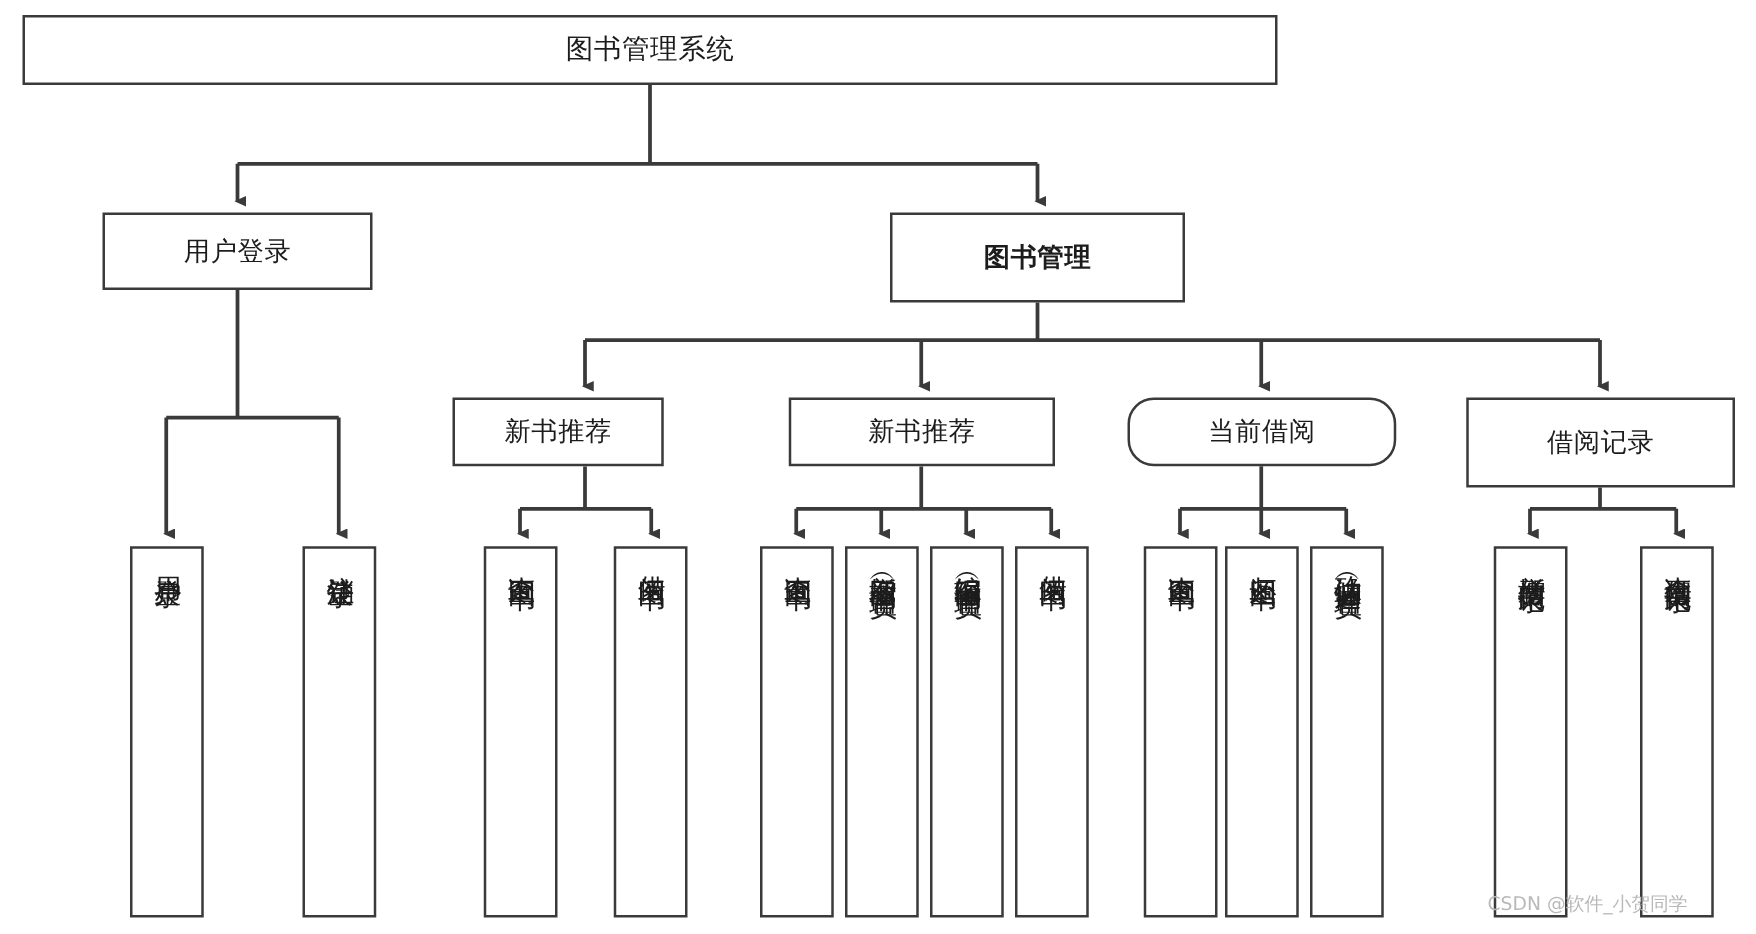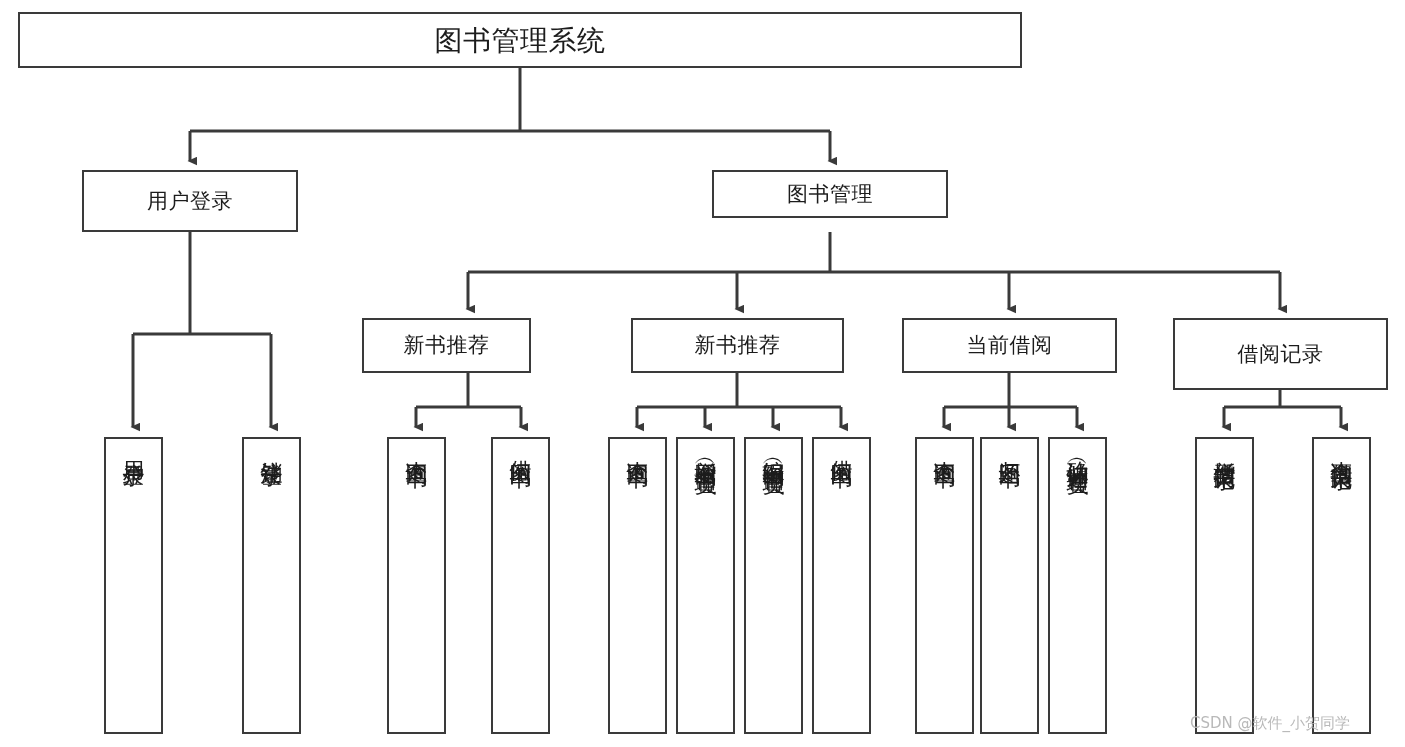--- a/index.html
+++ b/index.html
@@ -33,21 +33,21 @@
     justify-content: center;
     z-index: 2;
   }
   .node .label {
     color: #1c1c1c;
     font-size: 21px;
     line-height: 1.25;
     letter-spacing: 0.5px;
     white-space: nowrap;
   }
-  .node.root .label { font-size: 28px; }
+  .node.root .label { font-size: 22px; }
   .node.leaf {
     align-items: flex-start;
     padding-top: 4px;
   }
   .node.leaf .label {
     writing-mode: vertical-rl;
     text-orientation: upright;
     font-size: 22px;
     line-height: 1.18;
     letter-spacing: 2px;
@@ -122,31 +122,31 @@
     </g>
   </svg>
 
   <div class="node root" style="left:18px; top:12px; width:1004px; height:56px;">
     <span class="label">图书管理系统</span>
   </div>
 
   <div class="node" style="left:82px; top:170px; width:216px; height:62px;">
     <span class="label">用户登录</span>
   </div>
-  <div class="node" style="left:712px; top:170px; width:236px; height:48px;">
+  <div class="node" style="left:712px; top:170px; width:236px; height:72px;font-weight:bold;">
     <span class="label">图书管理</span>
   </div>
 
   <div class="node" style="left:362px; top:318px; width:169px; height:55px;">
     <span class="label">新书推荐</span>
   </div>
   <div class="node" style="left:631px; top:318px; width:213px; height:55px;">
     <span class="label">新书推荐</span>
   </div>
-  <div class="node" style="left:902px; top:318px; width:215px; height:55px;">
+  <div class="node" style="left:902px; top:318px; width:215px; height:55px;border-radius:21px;">
     <span class="label">当前借阅</span>
   </div>
   <div class="node" style="left:1173px; top:318px; width:215px; height:72px;">
     <span class="label">借阅记录</span>
   </div>
 
   <div class="node leaf" style="left:104px; top:437px; width:59px; height:297px;">
     <span class="label">用户登录</span>
   </div>
   <div class="node leaf" style="left:242px; top:437px; width:59px; height:297px;">

